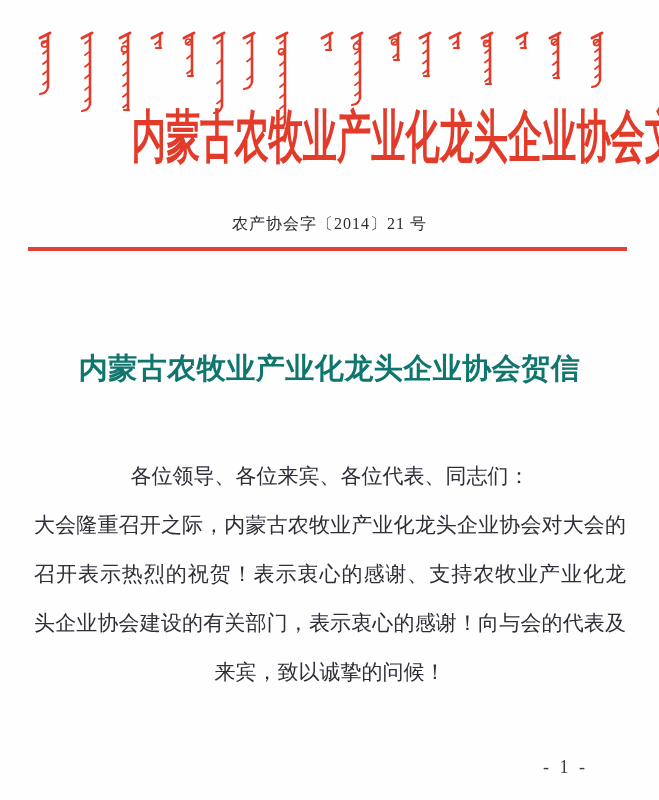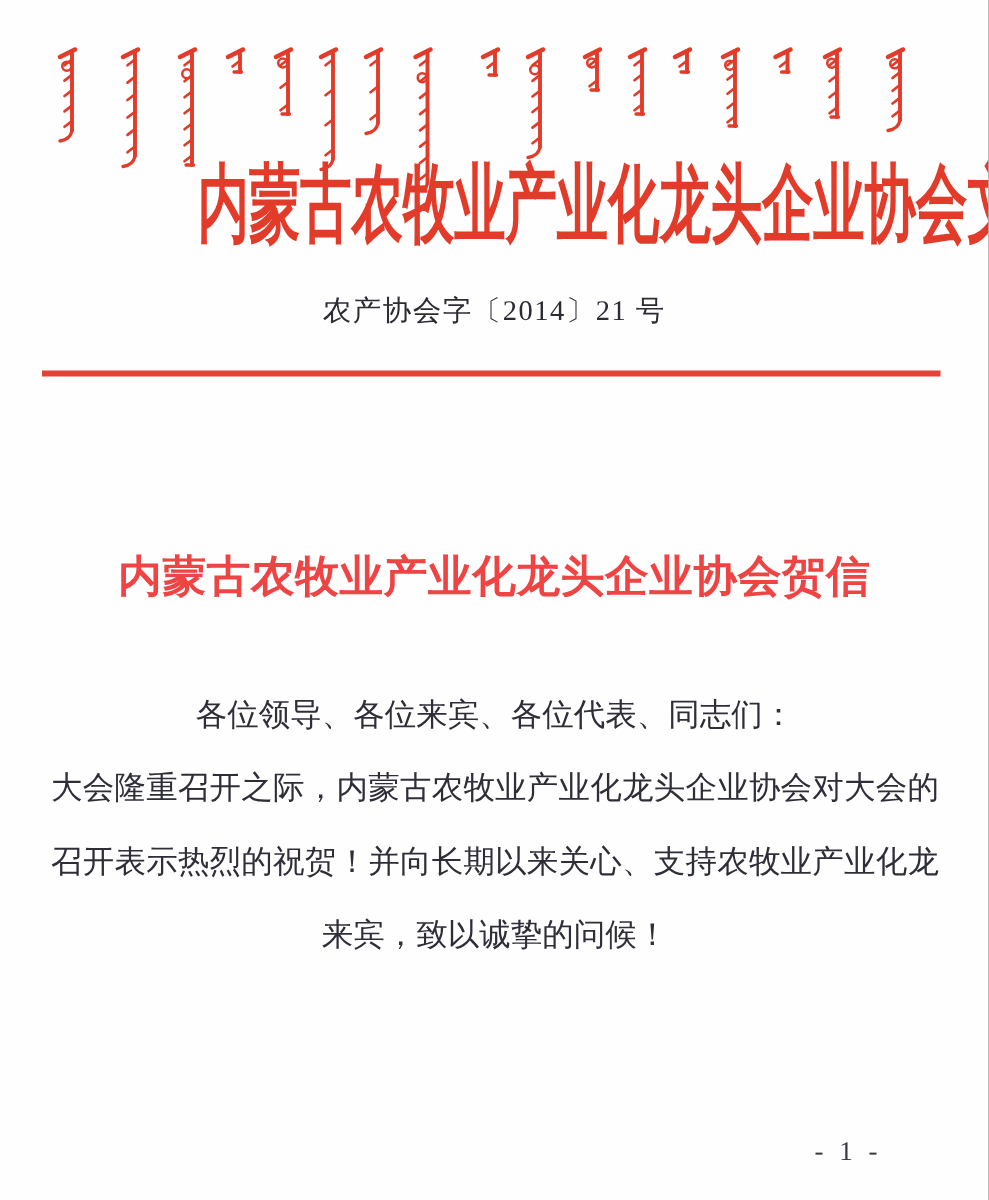--- a/index.html
+++ b/index.html
@@ -17,32 +17,32 @@
   }
   .org-title{
     position:absolute;top:101px;left:0;width:659px;
     text-align:center;white-space:nowrap;
     font-size:57px;font-weight:bold;line-height:72px;
     color:var(--red,#e23b2a);
     transform:scaleX(0.60);transform-origin:50% 50%;
     letter-spacing:0px;
   }
   .doc-number{
-    position:absolute;top:194px;left:0;width:659px;
-    text-align:center;font-size:19px;line-height:28px;
+    position:absolute;top:210px;left:0;width:659px;
+    text-align:center;font-size:16px;line-height:28px;
     letter-spacing:1px;color:#2b2b33;
   }
   .red-rule{
     position:absolute;top:247px;left:28px;width:599px;height:4px;
     background:var(--rule-red,#e34234);
   }
   .letter-title{
-    position:absolute;top:365px;left:0;width:659px;
+    position:absolute;top:349px;left:0;width:659px;
     text-align:center;font-size:29px;font-weight:bold;
-    letter-spacing:0.5px;color:#ef4444;
+    letter-spacing:0.5px;color:#0f766e;
   }
   .body-block{
     position:absolute;top:452px;left:34px;width:592px;
     font-size:21px;color:#2e2e38;
   }
   .body-line{
     line-height:49px;height:49px;white-space:nowrap;
     text-align:center;
   }
   .body-line.full{
@@ -195,19 +195,20 @@
   <div class="doc-number">农产协会字〔2014〕21 号</div>
 
   <div class="red-rule"></div>
 
   <div class="letter-title">内蒙古农牧业产业化龙头企业协会贺信</div>
 
   <div class="body-block">
     <div class="body-line">各位领导、各位来宾、各位代表、同志们：</div>
 
       <div class="body-line full">大会隆重召开之际，内蒙古农牧业产业化龙头企业协会对大会的</div>
-      <div class="body-line full">召开表示热烈的祝贺！并向长期以来关心、支持农牧业产业化龙</div>
+      <div class="body-line full">召开表示热烈的祝贺！表示衷心的感谢、支持农牧业产业化龙</div>
+      <div class="body-line full">头企业协会建设的有关部门，表示衷心的感谢！向与会的代表及</div>
       <div class="body-line">来宾，致以诚挚的问候！</div>
     </div>
 
   <div class="page-number">- 1 -</div>
 
 </div>
 
 </body></html>

